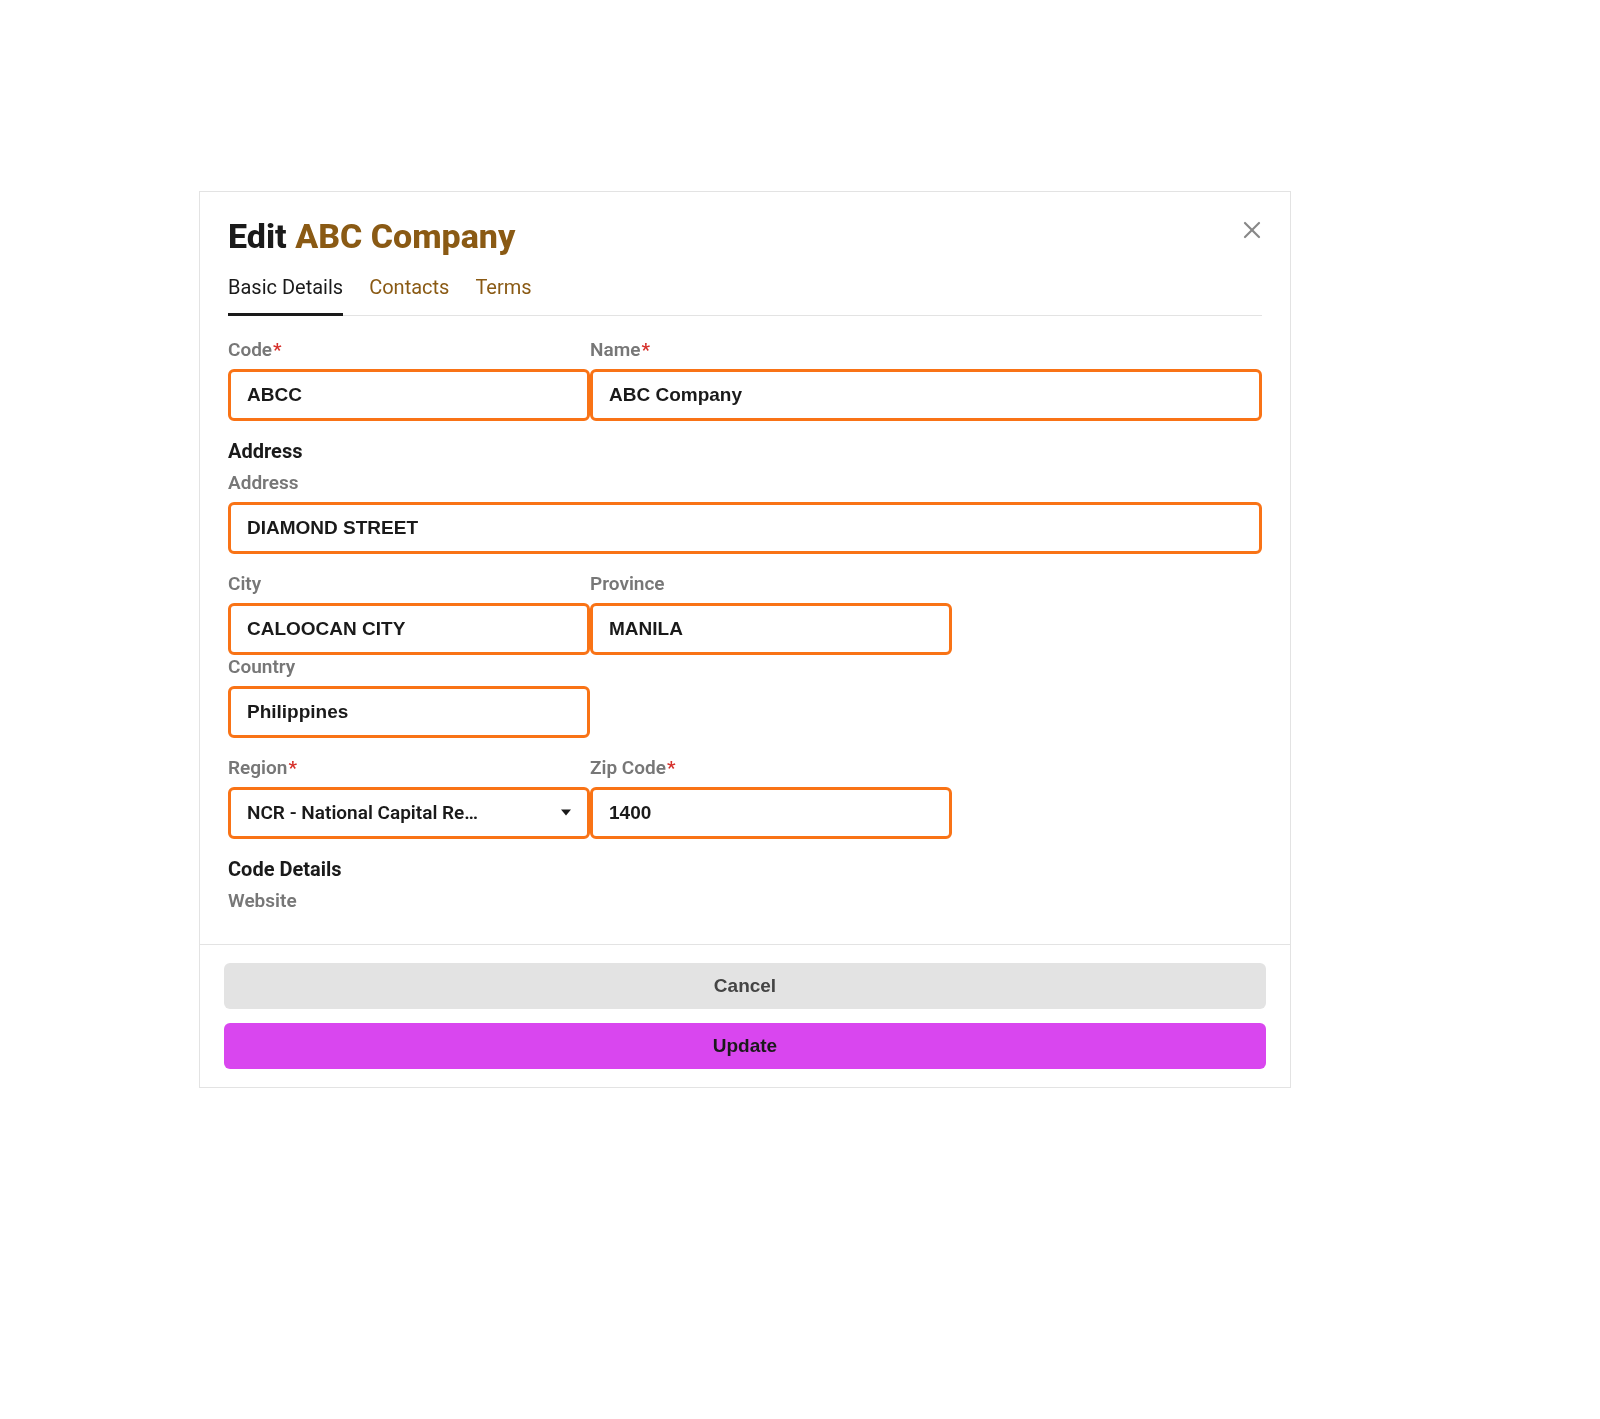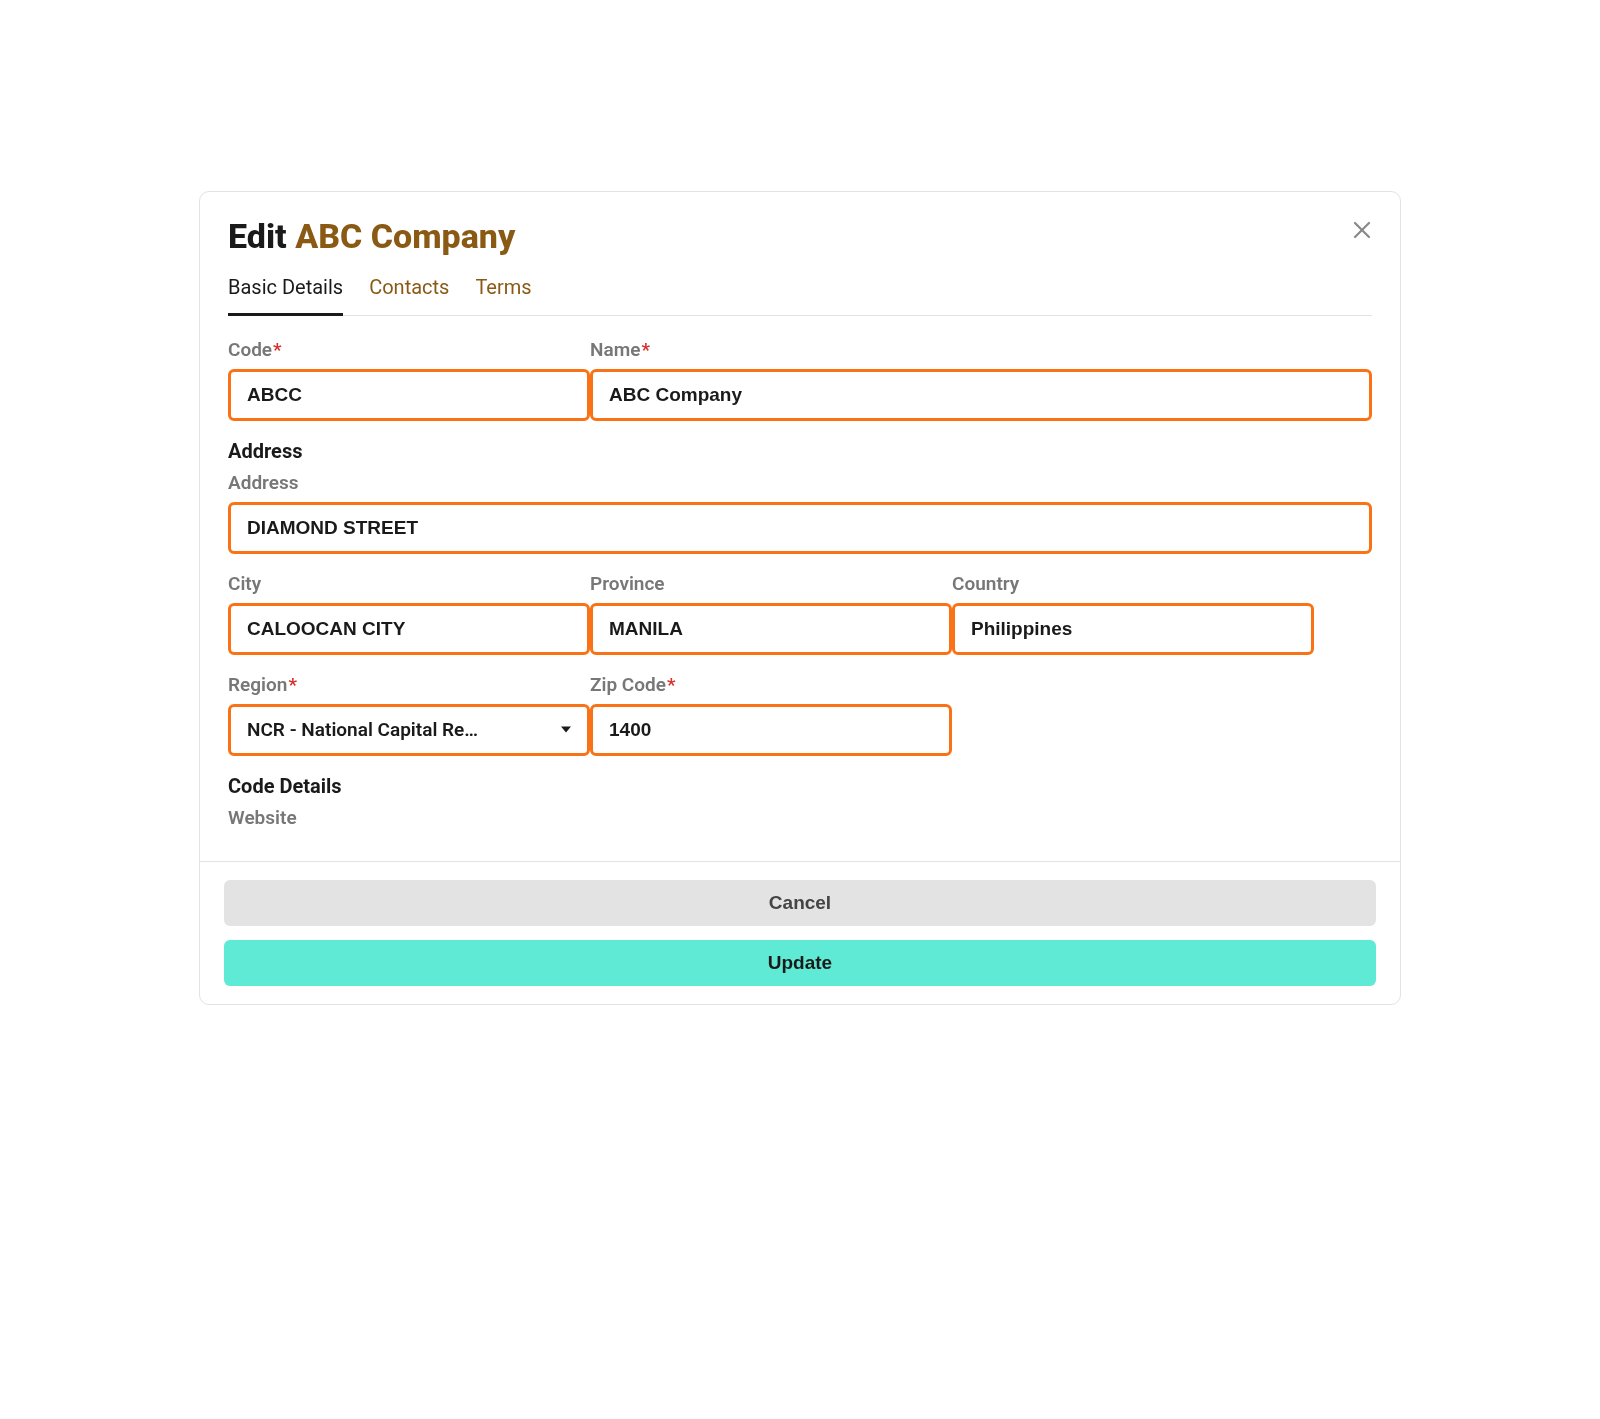--- a/index.html
+++ b/index.html
@@ -13,23 +13,23 @@
   .canvas {
     width: 1600px;
     height: 1419px;
     position: relative;
     background: #ffffff;
   }
   .dialog {
     position: absolute;
     left: 199px;
     top: 191px;
-    width: 1202px;
+    width: 1092px;
     border: 1px solid #e3e3e3;
-    border-radius: 10px;
+    border-radius: 0;
     background: #fff;
   }
   .dialog-header {
     padding: 24px 28px 0 28px;
     position: relative;
   }
   .dialog-title {
     font-size: 34px;
     font-weight: 800;
     line-height: 1.2;
@@ -145,21 +145,21 @@
   }
   .btn {
     font-size: 19px;
     font-weight: 700;
     border: none;
     border-radius: 6px;
     padding: 12px 22px;
     cursor: pointer;
   }
   .btn-secondary { background: #e3e3e3; color: #444; }
-  .btn-primary   { background: #5eead4; color: #1a1a1a; }
+  .btn-primary   { background: #d946ef; color: #1a1a1a; }
 </style>
 </head>
 <body>
 
 <div class="canvas">
   <div class="dialog">
 
     <div class="dialog-header">
       <h1 class="dialog-title">
         <span class="prefix">Edit </span><span class="company">ABC Company</span>

